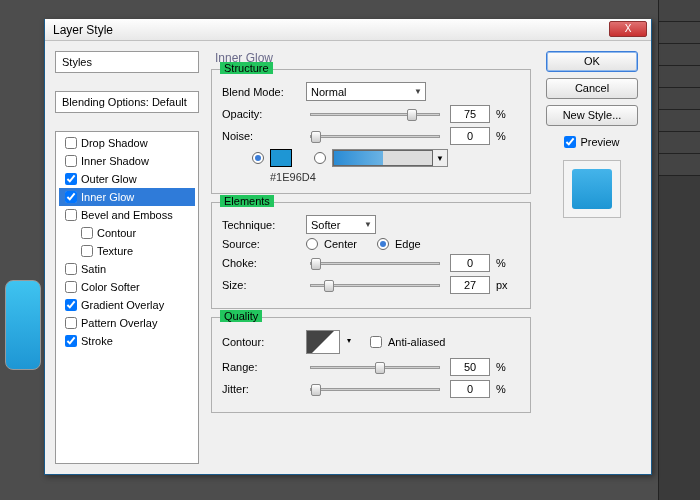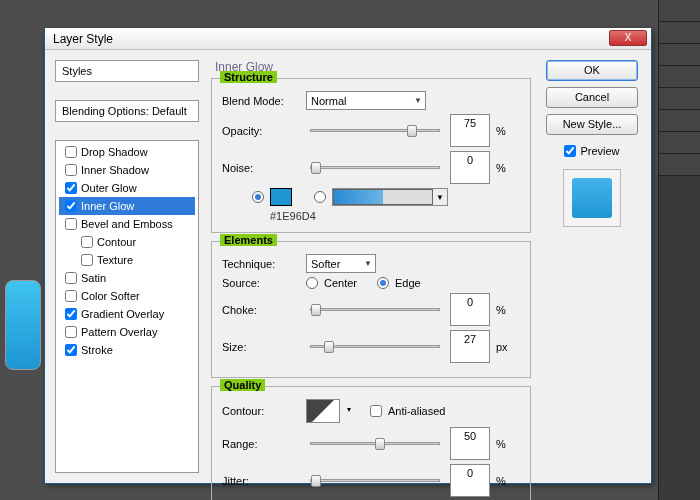--- a/index.html
+++ b/index.html
@@ -1,41 +1,41 @@
 <!DOCTYPE html>
 <html><head>
 <meta charset="utf-8">
 <style>
 *{box-sizing:border-box;margin:0;padding:0;font-family:Tahoma,Arial,sans-serif;font-size:11px;color:#000}
 body{background:#4d4d4d;width:700px;height:500px;overflow:hidden;position:relative}
 .bg-sample{position:absolute;left:5px;top:280px;width:36px;height:90px;background:linear-gradient(#3fc3f0,#1e96d4);border-radius:8px;border:1px solid #999}
-.dialog{position:absolute;left:44px;top:28px;width:608px;height:456px;background:#f0f0f0;border:1px solid #1a5a8a;border-top:none;box-shadow:2px 2px 6px rgba(0,0,0,0.4)}
+.dialog{position:absolute;left:44px;top:19px;width:608px;height:456px;background:#f0f0f0;border:1px solid #1a5a8a;border-top:none;box-shadow:2px 2px 6px rgba(0,0,0,0.4)}
 .titlebar{height:22px;background:linear-gradient(#fefefe,#e8e8e8);border-bottom:1px solid #c0c0c0;display:flex;align-items:center;padding-left:8px;position:relative}
 .titlebar span{font-size:12px}
 .close-btn{position:absolute;right:4px;top:2px;width:38px;height:16px;background:linear-gradient(#e07070,#c83030);border:1px solid #903030;border-radius:2px;color:#fff;text-align:center;line-height:13px;font-size:10px;cursor:pointer}
 .body{display:flex;padding:10px;gap:8px;height:calc(100% - 22px)}
 .styles-col{width:144px;display:flex;flex-direction:column;gap:18px}
 .panel-head{background:#fff;border:1px solid #999;padding:4px 6px}
 .styles-list{background:#fff;border:1px solid #999;flex:1;padding:2px 3px}
 .style-row{padding:3px 6px;display:flex;align-items:center;gap:4px;cursor:pointer}
 .style-row.sel{background:#2f7bd9;color:#fff}
 .style-row.sel *{color:#fff}
 .style-row.sub{padding-left:22px}
 input[type=checkbox]{width:12px;height:12px}
 .mid-col{flex:1;background:#f0f0f0}
 .fieldset{border:1px solid #b0b0b0;margin:0 4px 8px 4px;padding:8px 10px 10px 10px;position:relative}
-.legend{position:absolute;top:-8px;left:8px;background:#84cc16;padding:0 4px;font-weight:bold}
+.legend{position:absolute;top:-8px;left:8px;background:#22c55e;padding:0 4px;font-weight:normal}
 .section-title{color:#6a6a8a;font-size:12px;padding:0 8px 4px 8px}
 .row{display:flex;align-items:center;margin:4px 0;gap:6px}
 .lbl{width:78px;}
 .dropdown{background:#fff;border:1px solid #888;height:19px;display:flex;align-items:center;padding:0 4px;min-width:90px;position:relative;cursor:pointer}
 .dropdown::after{content:"▼";position:absolute;right:3px;font-size:8px;color:#444}
 .slider{flex:1;height:3px;background:#d0d0d0;border:1px solid #999;position:relative;margin:0 4px;max-width:130px}
 .thumb{position:absolute;top:-5px;width:10px;height:12px;background:linear-gradient(#fff,#ccc);border:1px solid #888;border-radius:2px}
-.numbox{width:40px;height:33px;background:#fff;border:1px solid #888;text-align:center;line-height:16px}
+.numbox{width:40px;height:18px;background:#fff;border:1px solid #888;text-align:center;line-height:16px}
 .unit{width:16px}
 .radio{width:12px;height:12px;border:1px solid #666;border-radius:50%;background:#fff;display:inline-flex;align-items:center;justify-content:center}
 .radio.on::after{content:"";width:6px;height:6px;background:#3b7dd8;border-radius:50%}
 .swatch{width:22px;height:18px;border:1px solid #000;display:inline-block}
 .grad{width:100px;height:16px;border:1px solid #666;background:linear-gradient(90deg,#2a8bd4,#6bb3e4 50%,#fff 50%,#ddd 50%),repeating-conic-gradient(#ccc 0 25%,#fff 0 50%) 50%/12px 12px;background-blend-mode:normal}
 .grad-wrap{display:flex;align-items:center;border:1px solid #888;background:#eee}
 .grad-arrow{width:14px;text-align:center;font-size:8px}
 .contour-sw{width:34px;height:24px;border:1px solid #888;background:linear-gradient(135deg,#444 0 49%,#fff 51% 100%);display:inline-block;position:relative}
 .contour-sw::after{content:"▾";position:absolute;right:-12px;top:5px;font-size:8px}
 .hex-label{margin-left:48px;margin-top:2px;color:#333}

